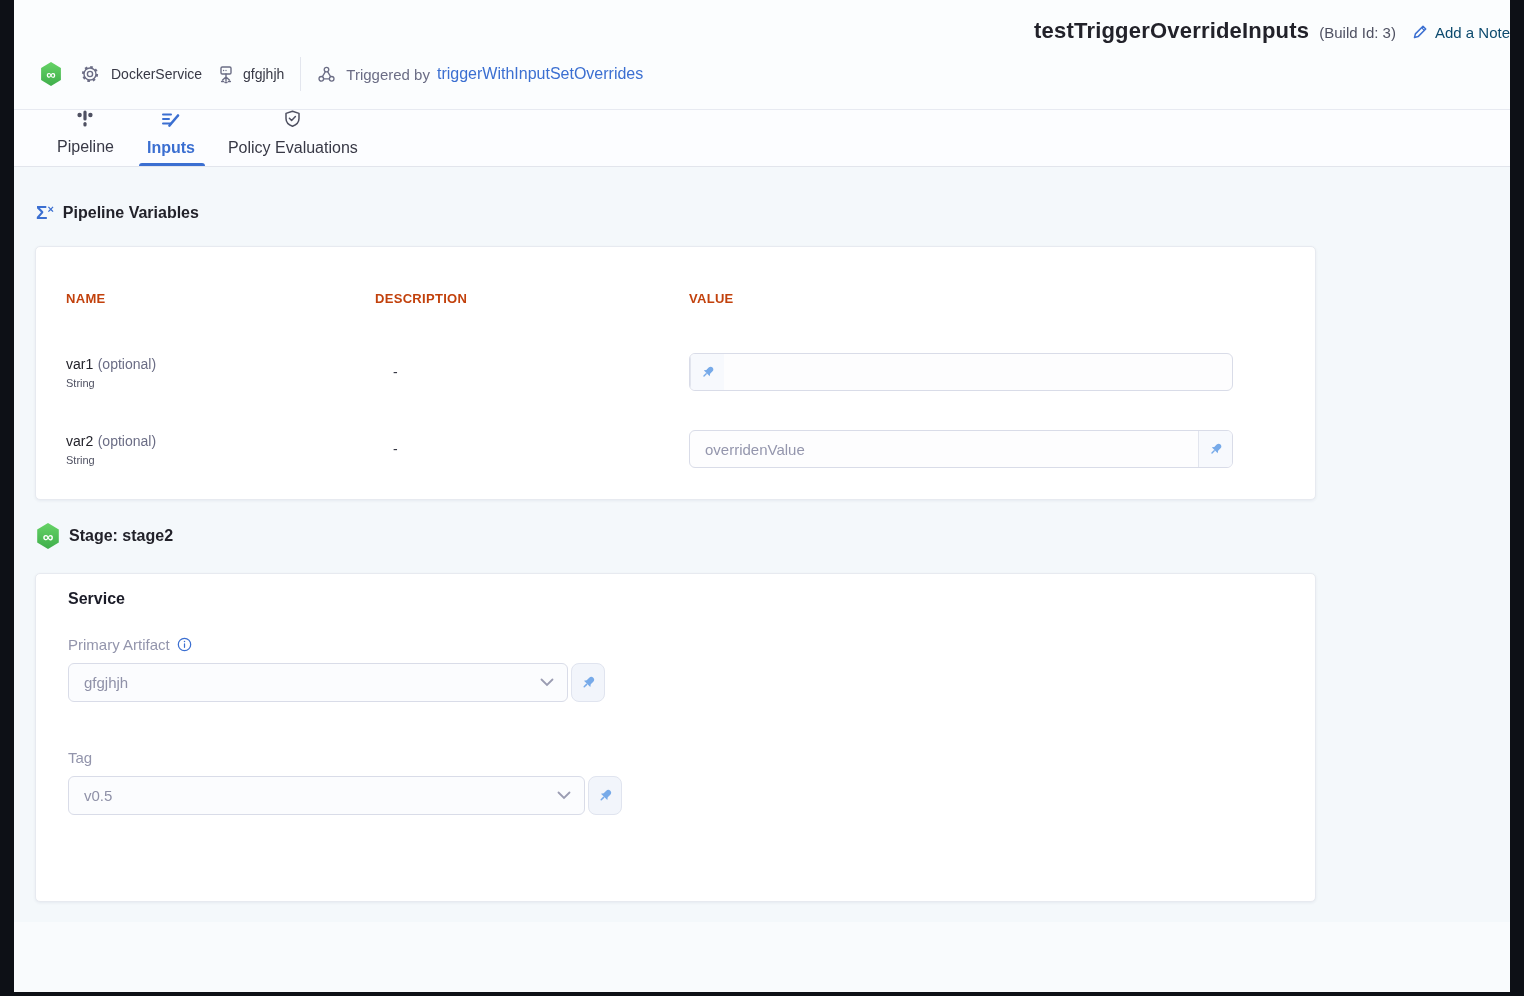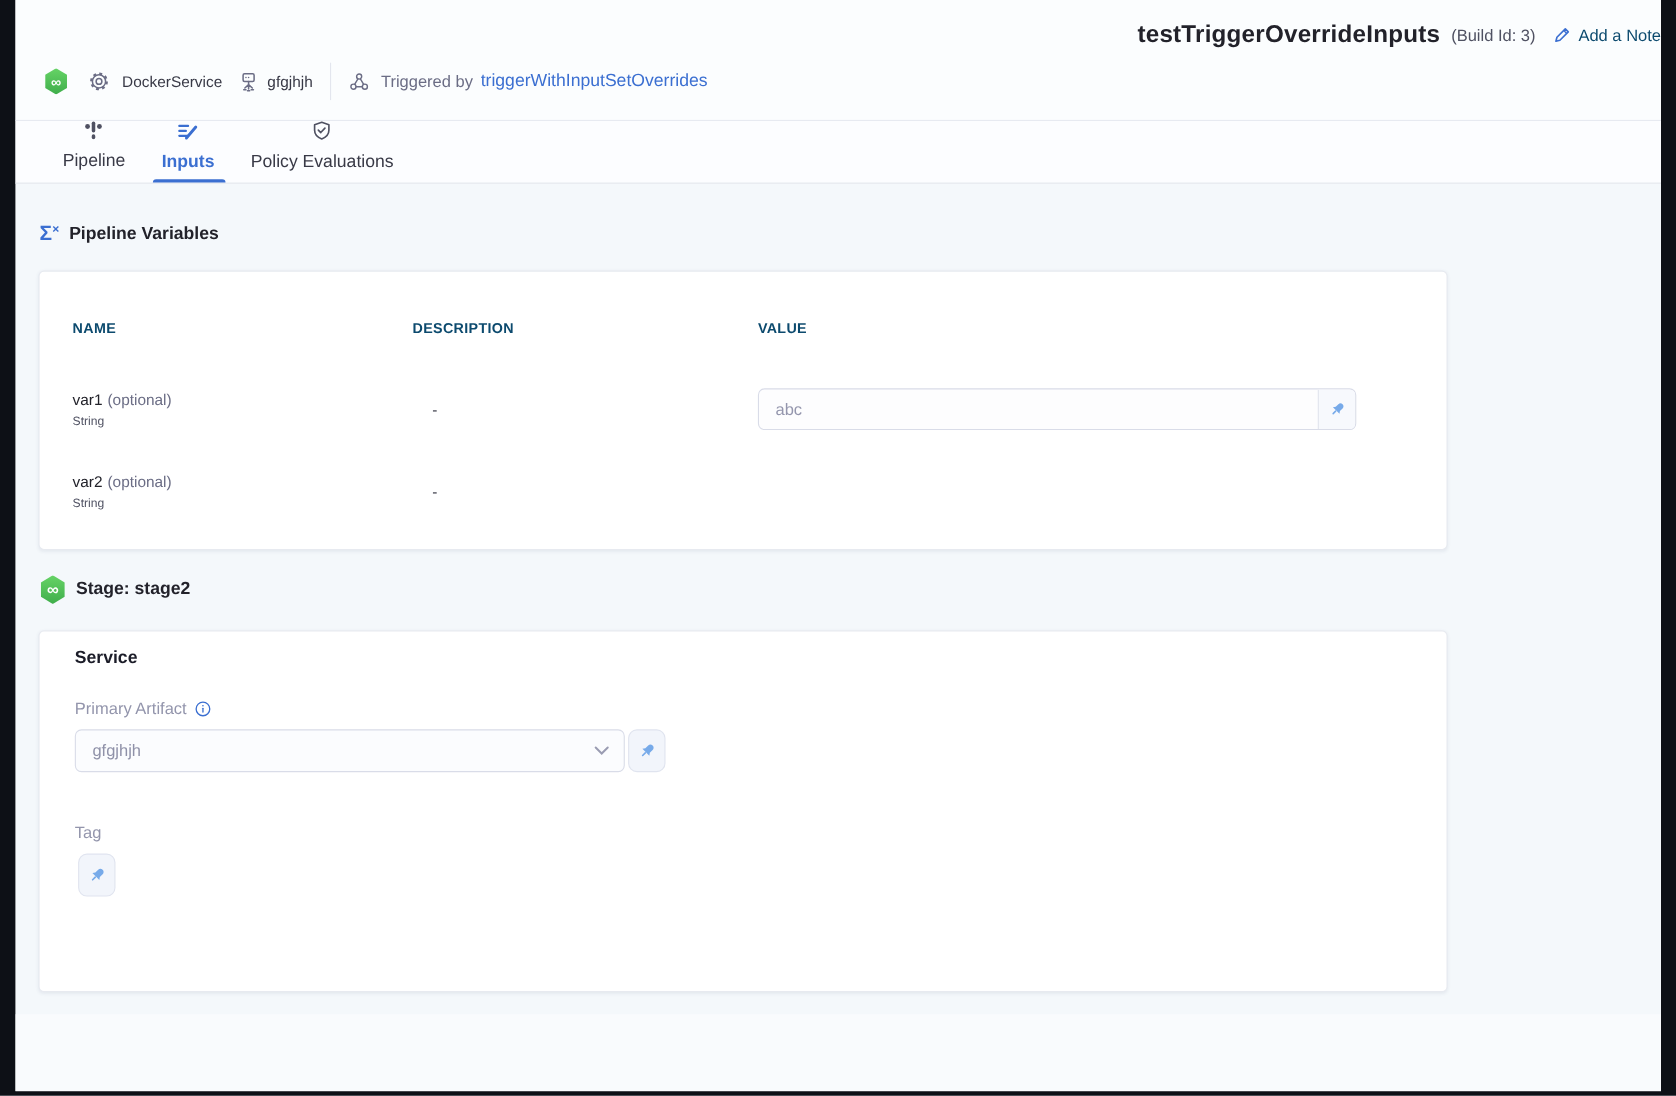--- a/index.html
+++ b/index.html
@@ -35,21 +35,21 @@
   .section-h { display:flex; align-items:center; gap:9px; margin-left:1px; }
   .section-title { font-size:16px; font-weight:600; color:#22222a; }
   .sigma-icon { color:#3b6fd1; font-weight:700; display:flex; align-items:flex-start; line-height:1; }
   .sigma-icon .s { font-size:19px; }
   .sigma-icon .x { font-size:11px; margin-top:1px; }
 
   .card { width:1281px; background:#ffffff; border:1px solid #e7eaf0; border-radius:5px;
           box-shadow:0 1px 3px rgba(40,60,100,.07); }
   .card.vars { margin-top:24px; height:254px; padding:0 30px; }
   .thead { display:grid; grid-template-columns:309px 314px 1fr; padding-top:44px; }
-  .th { font-size:13px; font-weight:700; color:#0c4a6e; letter-spacing:.3px; }
+  .th { font-size:13px; font-weight:700; color:#c2410c; letter-spacing:.3px; }
   .trow { display:grid; grid-template-columns:309px 314px 1fr; align-items:center; }
   .trow.r1 { margin-top:47px; }
   .trow.r2 { margin-top:39px; }
   .var-name { font-size:14px; color:#22222a; font-weight:400; }
   .var-opt { font-size:14px; color:#6b6d85; font-weight:400; }
   .var-type { font-size:11px; color:#4f5162; margin-top:4px; }
   .desc-cell { padding-left:18px; font-size:14px; color:#383946; }
 
   .input-box { width:544px; height:38px; border:1px solid #d9dce8; border-radius:6px; background:#fdfdfe; display:flex; overflow:hidden; }
   .input-text { flex:1; display:flex; align-items:center; padding-left:15px; font-size:15px; color:#9496ad; }
@@ -186,21 +186,20 @@
           <div>
             <div>
               <span class="var-name">var1</span>
               <span class="var-opt">(optional)</span>
             </div>
             <div class="var-type">String</div>
           </div>
           <div class="desc-cell">-</div>
           <div>
             <div class="input-box">
-              <span class="input-text">abc</span>
               <span class="pin-seg">
                 <svg width="16" height="16" viewBox="0 0 16 16">
                   <g transform="rotate(45 8 8)" fill="#77aae9">
                     <path d="M8 1.6c-1.6 0-2.7 1.1-2.7 2.7v3.4L3.8 9.8h8.4L10.7 7.7V4.3C10.7 2.7 9.6 1.6 8 1.6z"></path>
                     <rect x="7.3" y="9.8" width="1.4" height="4.6" rx="0.7"></rect>
                   </g>
                 </svg>
               </span>
             </div>
           </div>
@@ -208,20 +207,33 @@
 
         <div class="trow r2">
           <div>
             <div>
               <span class="var-name">var2</span>
               <span class="var-opt">(optional)</span>
             </div>
             <div class="var-type">String</div>
           </div>
           <div class="desc-cell">-</div>
+          <div>
+            <div class="input-box">
+              <span class="input-text">overridenValue</span>
+              <span class="pin-seg">
+                <svg width="16" height="16" viewBox="0 0 16 16">
+                  <g transform="rotate(45 8 8)" fill="#77aae9">
+                    <path d="M8 1.6c-1.6 0-2.7 1.1-2.7 2.7v3.4L3.8 9.8h8.4L10.7 7.7V4.3C10.7 2.7 9.6 1.6 8 1.6z"></path>
+                    <rect x="7.3" y="9.8" width="1.4" height="4.6" rx="0.7"></rect>
+                  </g>
+                </svg>
+              </span>
+            </div>
+          </div>
         </div>
       </div>
 
       <div class="section-h stage-h">
         <span class="hex">∞</span>
         <span class="section-title">Stage: stage2</span>
       </div>
 
       <div class="card service">
         <div class="service-title">Service</div>
@@ -252,20 +264,28 @@
                 <rect x="7.3" y="9.8" width="1.4" height="4.6" rx="0.7"></rect>
               </g>
             </svg>
           </span>
         </div>
 
         <div class="field-label tag">
           <span>Tag</span>
         </div>
         <div class="dd-row">
+          <div class="dropdown tagdd">
+            <span>v0.5</span>
+            <span class="chev">
+              <svg width="14" height="9" viewBox="0 0 14 9" fill="none" stroke="#9a9cb2" stroke-width="1.8" stroke-linecap="round">
+                  <path d="M1.5 1.5L7 7l5.5-5.5"></path>
+                </svg>
+            </span>
+          </div>
           <span class="pin-btn">
             <svg width="17" height="17" viewBox="0 0 16 16">
               <g transform="rotate(45 8 8)" fill="#77aae9">
                 <path d="M8 1.6c-1.6 0-2.7 1.1-2.7 2.7v3.4L3.8 9.8h8.4L10.7 7.7V4.3C10.7 2.7 9.6 1.6 8 1.6z"></path>
                 <rect x="7.3" y="9.8" width="1.4" height="4.6" rx="0.7"></rect>
               </g>
             </svg>
           </span>
         </div>
       </div>

